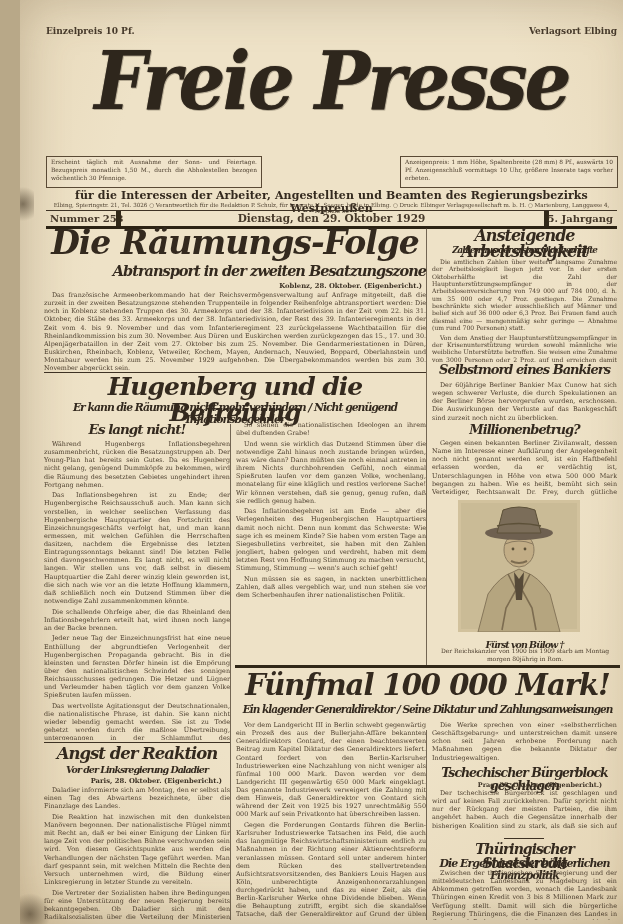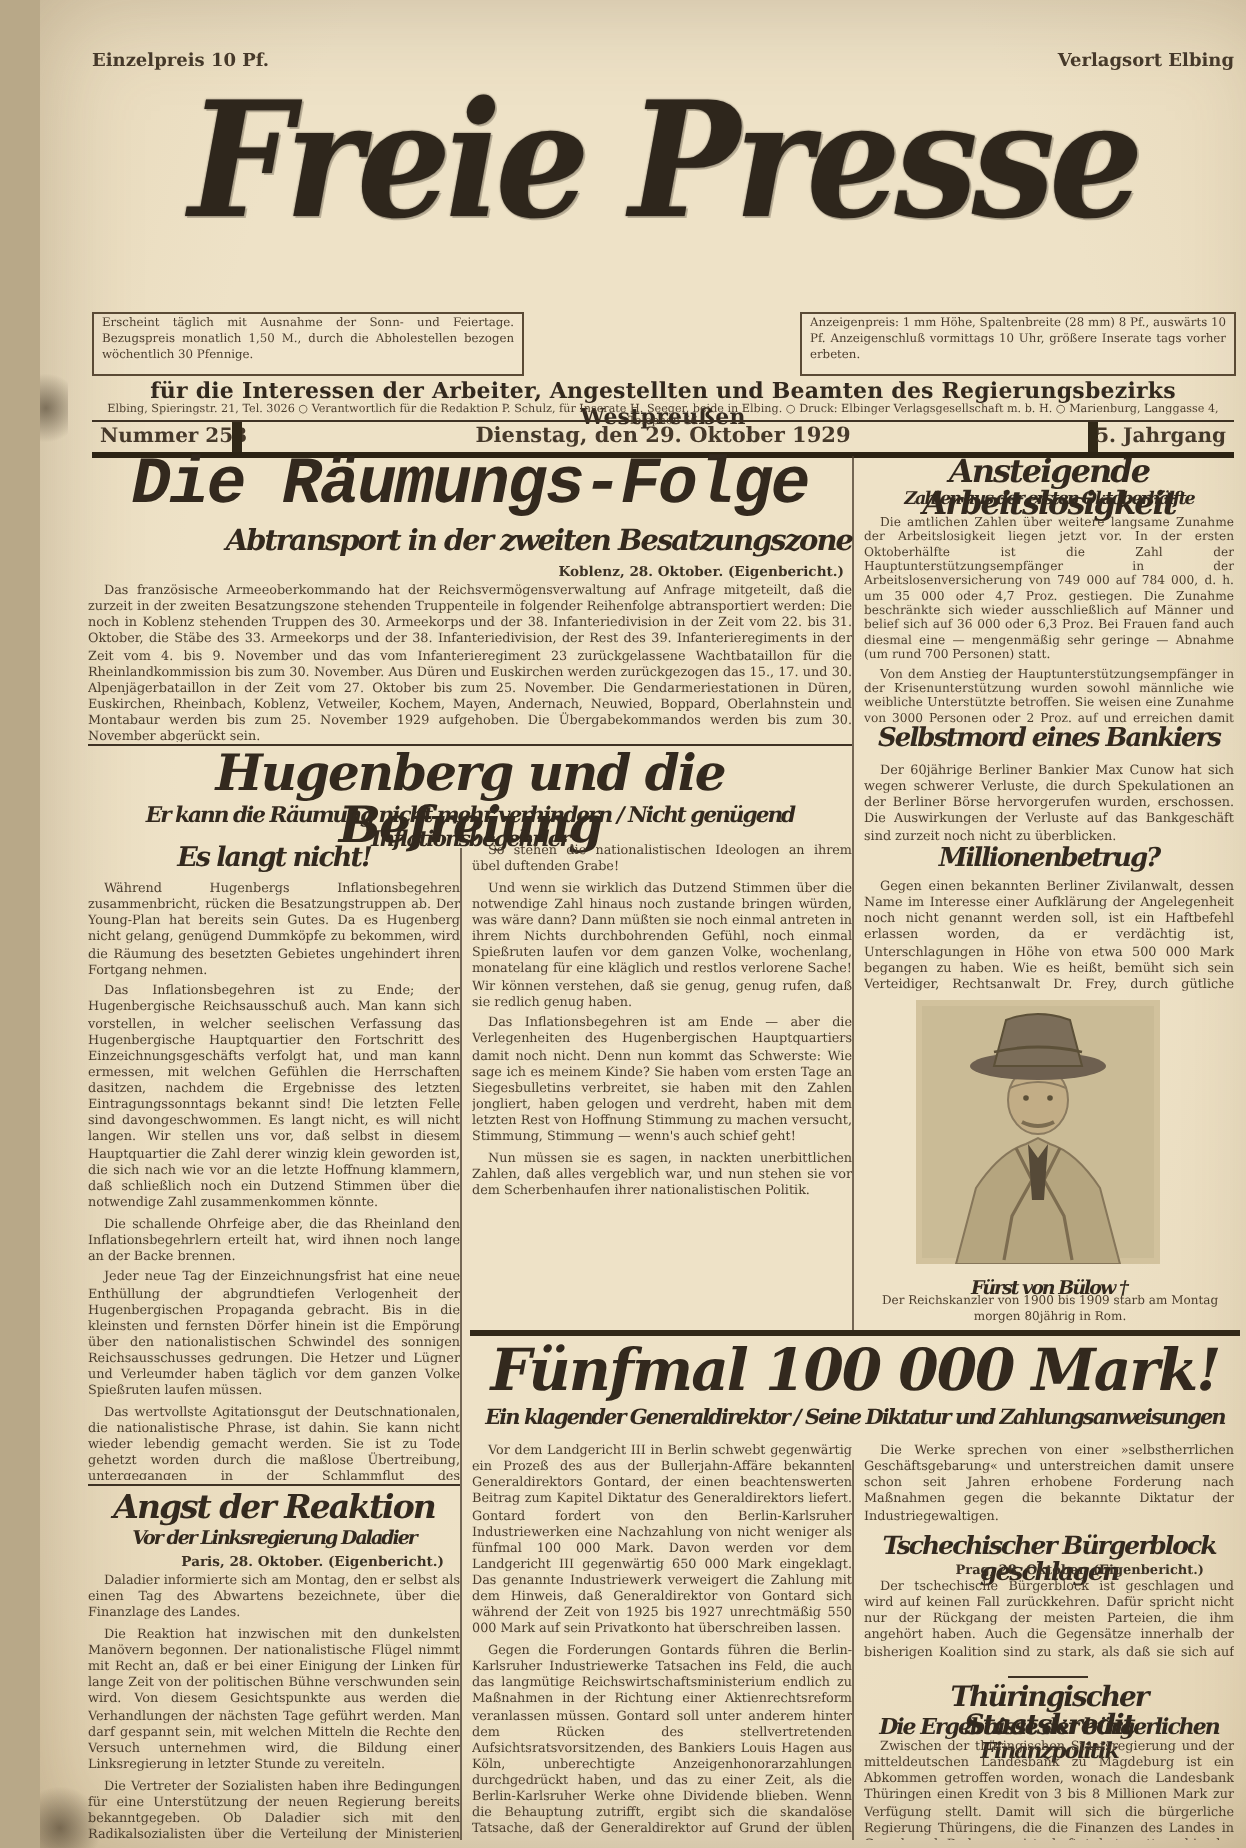--- a/index.html
+++ b/index.html
@@ -57,21 +57,21 @@
     <div class="abs" style="left:0;top:1px;width:571px;text-align:center;font-size:10.5px;font-weight:bold;">Dienstag, den 29. Oktober 1929</div>
     <div class="abs bar-divider" style="left:498px;top:0;"></div>
     <div class="abs" style="right:4px;top:2px;font-size:10px;font-weight:bold;">5. Jahrgang</div>
   </div>
 
   <div class="abs vrule" style="left:210px;top:424px;height:496px;"></div>
   <div class="abs vrule" style="left:406px;top:228px;height:438px;"></div>
   <div class="abs vrule" style="left:406px;top:730px;height:190px;"></div>
 
   <div>
-    <div class="abs hl blk" style="left:24px;top:226px;width:382px;font-size:33px;font-family:Liberation Mono, monospace;">Die Räumungs-Folge</div>
+    <div class="abs hl blk" style="left:24px;top:226px;width:382px;font-size:33px;">Die Räumungs-Folge</div>
     <div class="abs sub blk" style="left:24px;top:263px;width:382px;font-size:14.5px;text-align:right;">Abtransport in der zweiten Besatzungszone</div>
     <div class="abs dl" style="left:24px;top:282px;width:378px;">Koblenz, 28. Oktober. (Eigenbericht.)</div>
     <div class="abs bt" style="left:24px;top:291px;width:382px;height:80px;">
       <p>Das französische Armeeoberkommando hat der Reichsvermögensverwaltung auf Anfrage mitgeteilt, daß die zurzeit in der zweiten Besatzungszone stehenden Truppenteile in folgender Reihenfolge abtransportiert werden: Die noch in Koblenz stehenden Truppen des 30. Armeekorps und der 38. Infanteriedivision in der Zeit vom 22. bis 31. Oktober, die Stäbe des 33. Armeekorps und der 38. Infanteriedivision, der Rest des 39. Infanterieregiments in der Zeit vom 4. bis 9. November und das vom Infanterieregiment 23 zurückgelassene Wachtbataillon für die Rheinlandkommission bis zum 30. November. Aus Düren und Euskirchen werden zurückgezogen das 15., 17. und 30. Alpenjägerbataillon in der Zeit vom 27. Oktober bis zum 25. November. Die Gendarmeriestationen in Düren, Euskirchen, Rheinbach, Koblenz, Vetweiler, Kochem, Mayen, Andernach, Neuwied, Boppard, Oberlahnstein und Montabaur werden bis zum 25. November 1929 aufgehoben. Die Übergabekommandos werden bis zum 30. November abgerückt sein.</p>
     </div>
   </div>
 
   <div>
     <div class="abs hrule" style="left:24px;top:372px;width:382px;"></div>
     <div class="abs hl blk" style="left:24px;top:374px;width:382px;font-size:25px;">Hugenberg und die Befreiung</div>

